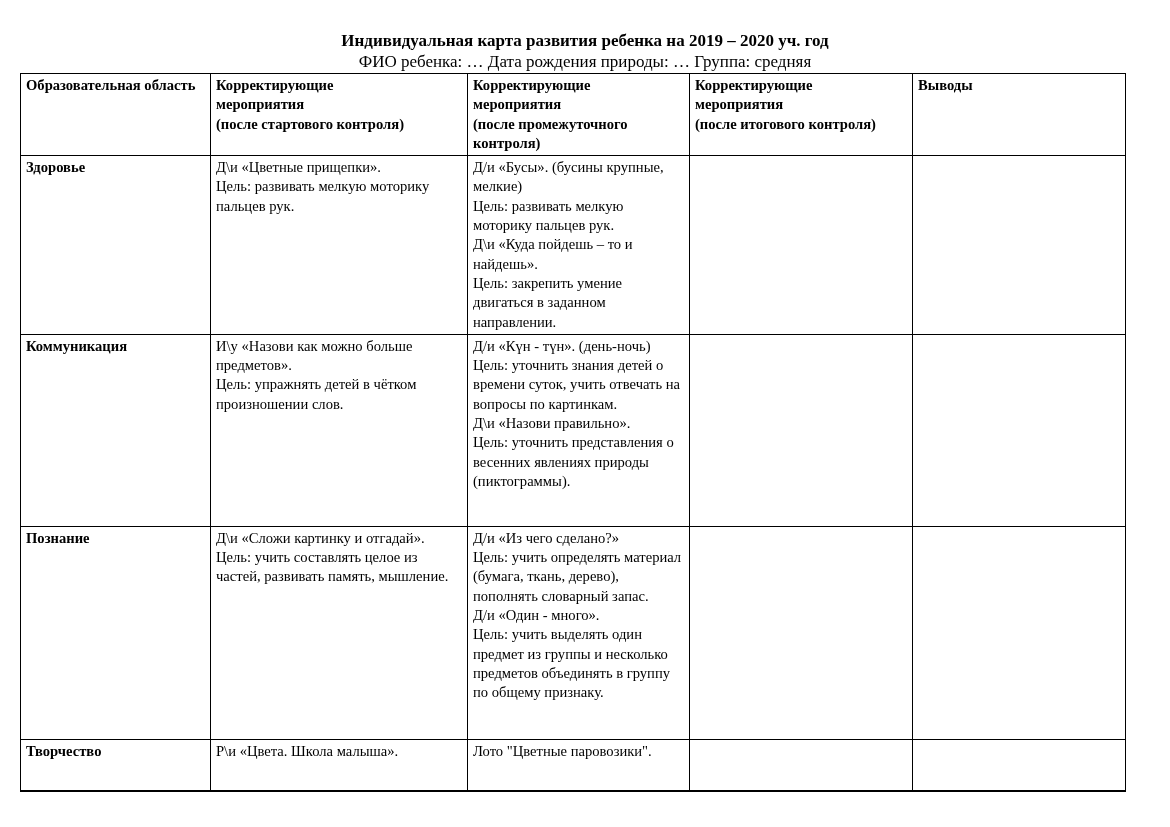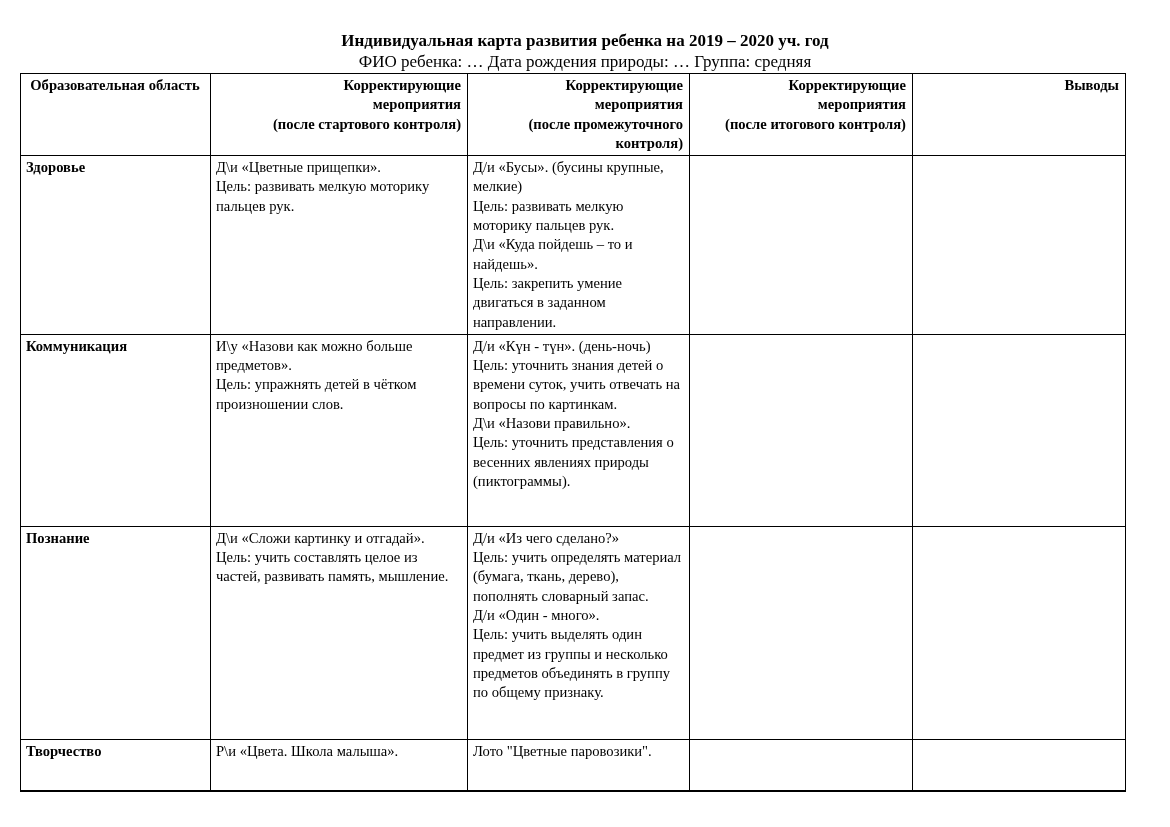--- a/index.html
+++ b/index.html
@@ -46,24 +46,24 @@
     vertical-align: top;
     padding: 2px 6px 2px 5px;
     font-size: 14.6px;
     line-height: 19.3px;
     white-space: pre-line;
     overflow: hidden;
     word-wrap: break-word;
   }
   table.dev-table th {
     font-weight: bold;
-    text-align: right;
+    text-align: left;
   }
   table.dev-table th.th-left {
-    text-align: center;
+    text-align: left;
     margin-top: 20px;
   }
   td.cell-area {
     font-weight: bold;
   }
   tr.hdr-row    { height: 75px; }
   tr.row-health { height: 174px; }
   tr.row-comm   { height: 192px; margin-left: 28px; }
   tr.row-cogn   { height: 213px; padding-left: 24px; }
   tr.row-art    { height: 52px; }

